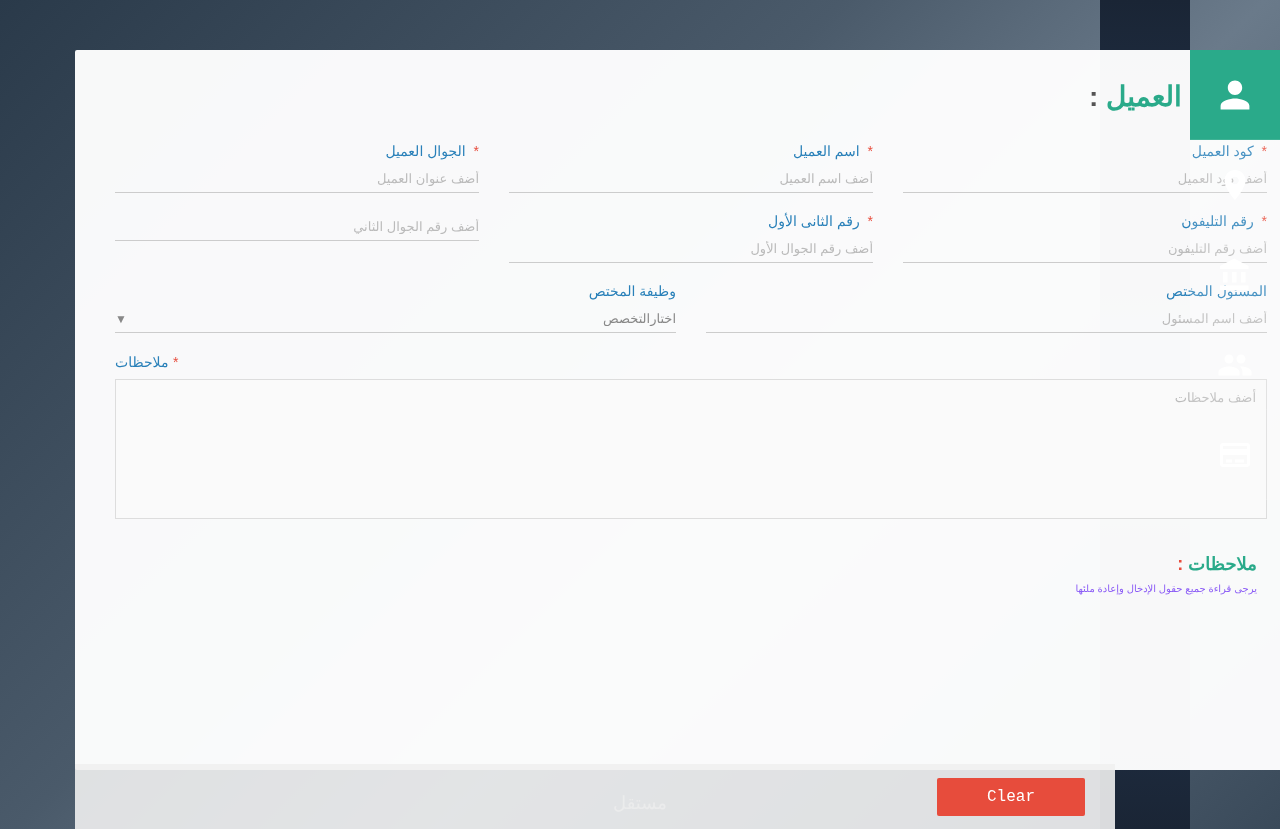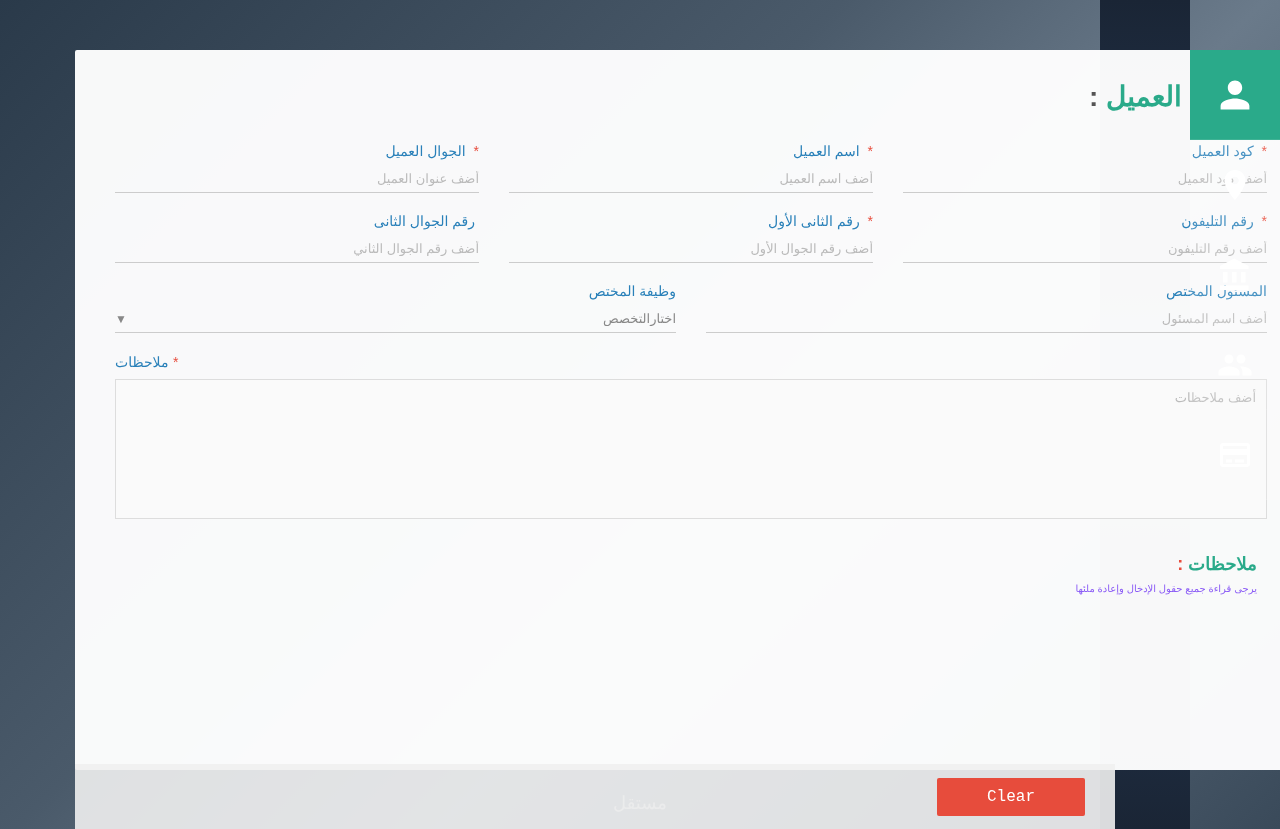--- a/index.html
+++ b/index.html
@@ -340,24 +340,20 @@
 
     <div class="form-group">
       <div class="form-label">
         <span class="required">*</span>
         <span class="label-text">رقم الثانى الأول</span>
       </div>
       <input type="text" class="form-input" placeholder="أضف رقم الجوال الأول" style="">
     </div>
 
     <div class="form-group">
-      <div class="form-label">
-        <span class="required"></span>
-        <span class="label-text">رقم الجوال الثانى</span>
-      </div>
       <input type="text" class="form-input" placeholder="أضف رقم الجوال الثاني" style="">
     </div>
   </div>
 
   <div class="form-row-2col">
 
     <div class="form-group">
       <div class="form-label">
         <span class="label-text">المسئول المختص</span>
       </div>

